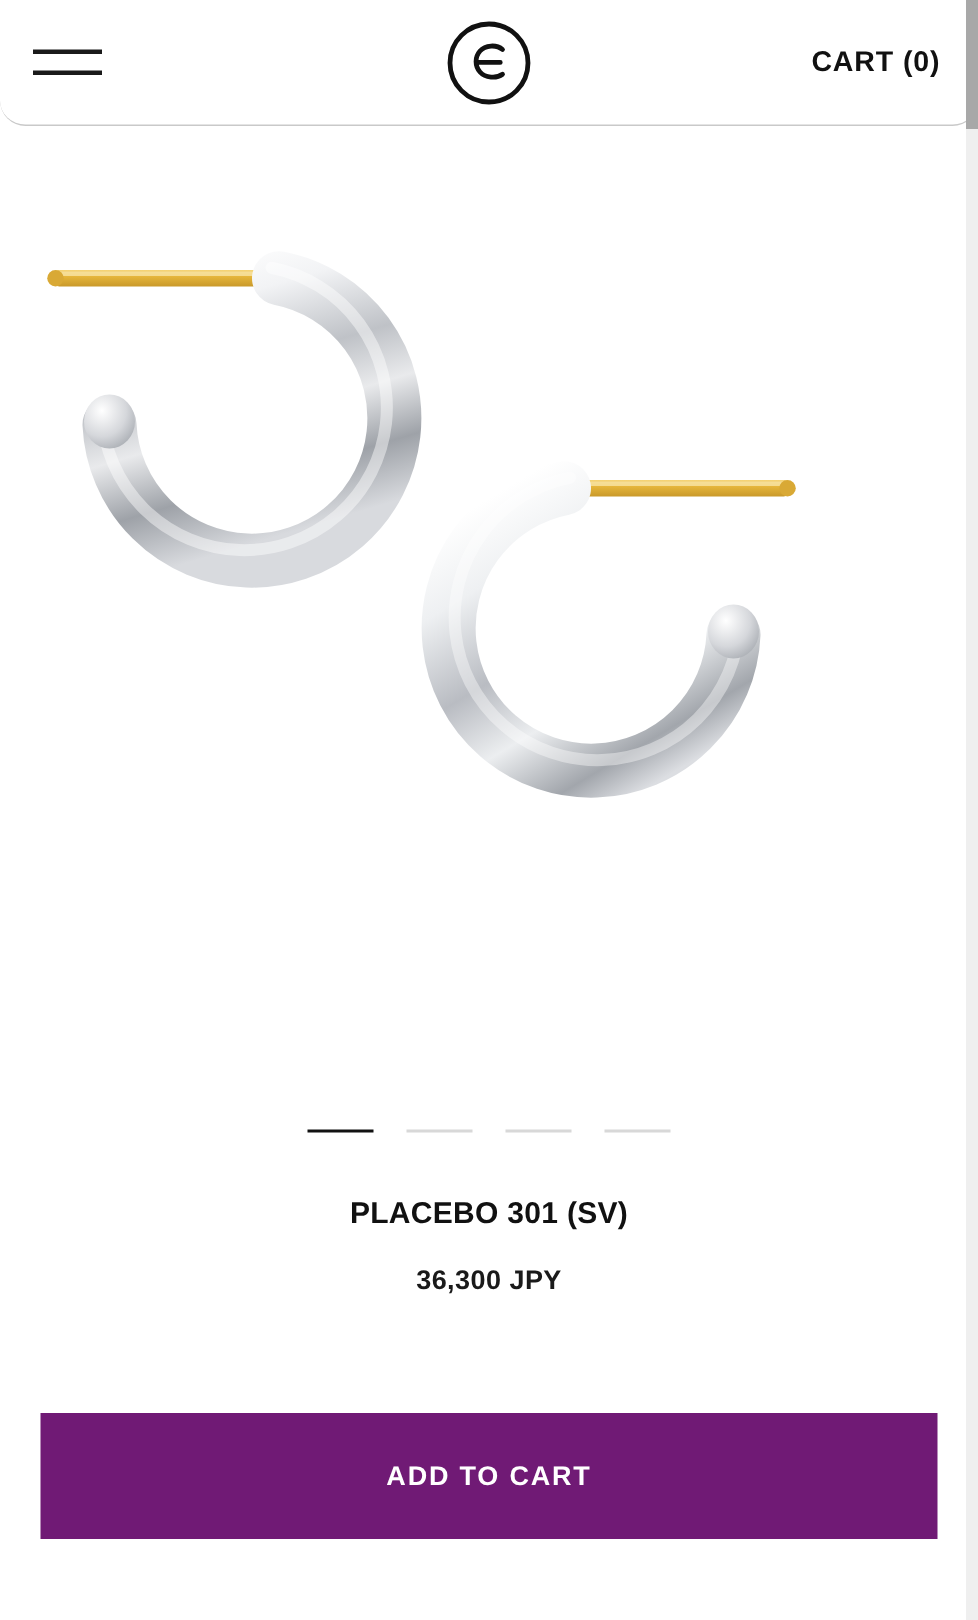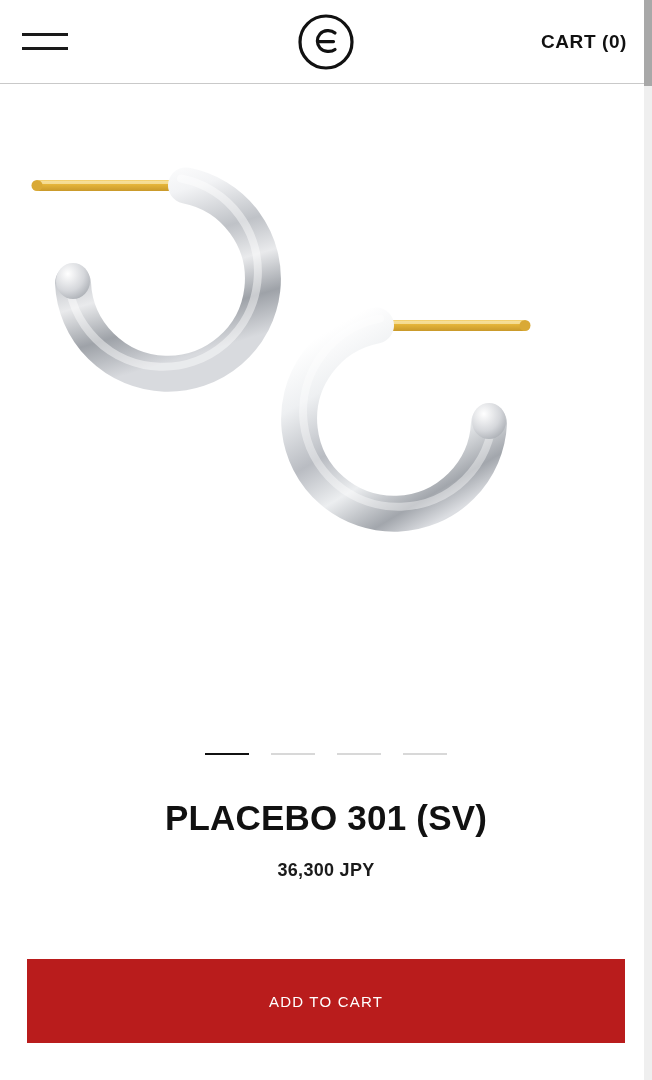--- a/index.html
+++ b/index.html
@@ -19,20 +19,21 @@
   }
 
   
   .header {
     position: relative;
     height: 84px;
     border-bottom: 1px solid #c9c9c9;
     display: flex;
     align-items: center;
     background: #fff;
+    border-radius: 17px;
   }
   .menu-btn {
     position: absolute;
     left: 22px;
     top: 50%;
     transform: translateY(-50%);
     width: 46px;
     height: 30px;
     display: flex;
     flex-direction: column;
@@ -116,21 +117,21 @@
     text-align: center;
     padding-top: 24px;
   }
   .sku {
     font-size: 17px;
     color: #2a2a2a;
     letter-spacing: 0.4px;
     margin-bottom: 20px;
   }
   .title {
-    font-size: 35px;
+    font-size: 20px;
     font-weight: bold;
     color: #111;
     letter-spacing: 0.2px;
     margin-bottom: 22px;
   }
   .price {
     font-size: 18px;
     font-weight: bold;
     color: #1a1a1a;
     letter-spacing: 0.3px;
@@ -138,26 +139,26 @@
 
   
   .actions {
     padding: 0 27px;
     margin-top: 78px;
   }
   .add-to-cart {
     display: block;
     width: 100%;
     height: 84px;
-    background: #b91c1c;
+    background: #701a75;
     color: #fff;
     border: none;
     font-family: "Liberation Sans", sans-serif;
-    font-size: 15px;
-    font-weight: normal;
+    font-size: 18px;
+    font-weight: bold;
     letter-spacing: 1.2px;
     cursor: pointer;
   }
 
   
   .scrollbar-track {
     position: absolute;
     right: 0;
     top: 0;
     width: 8px;

